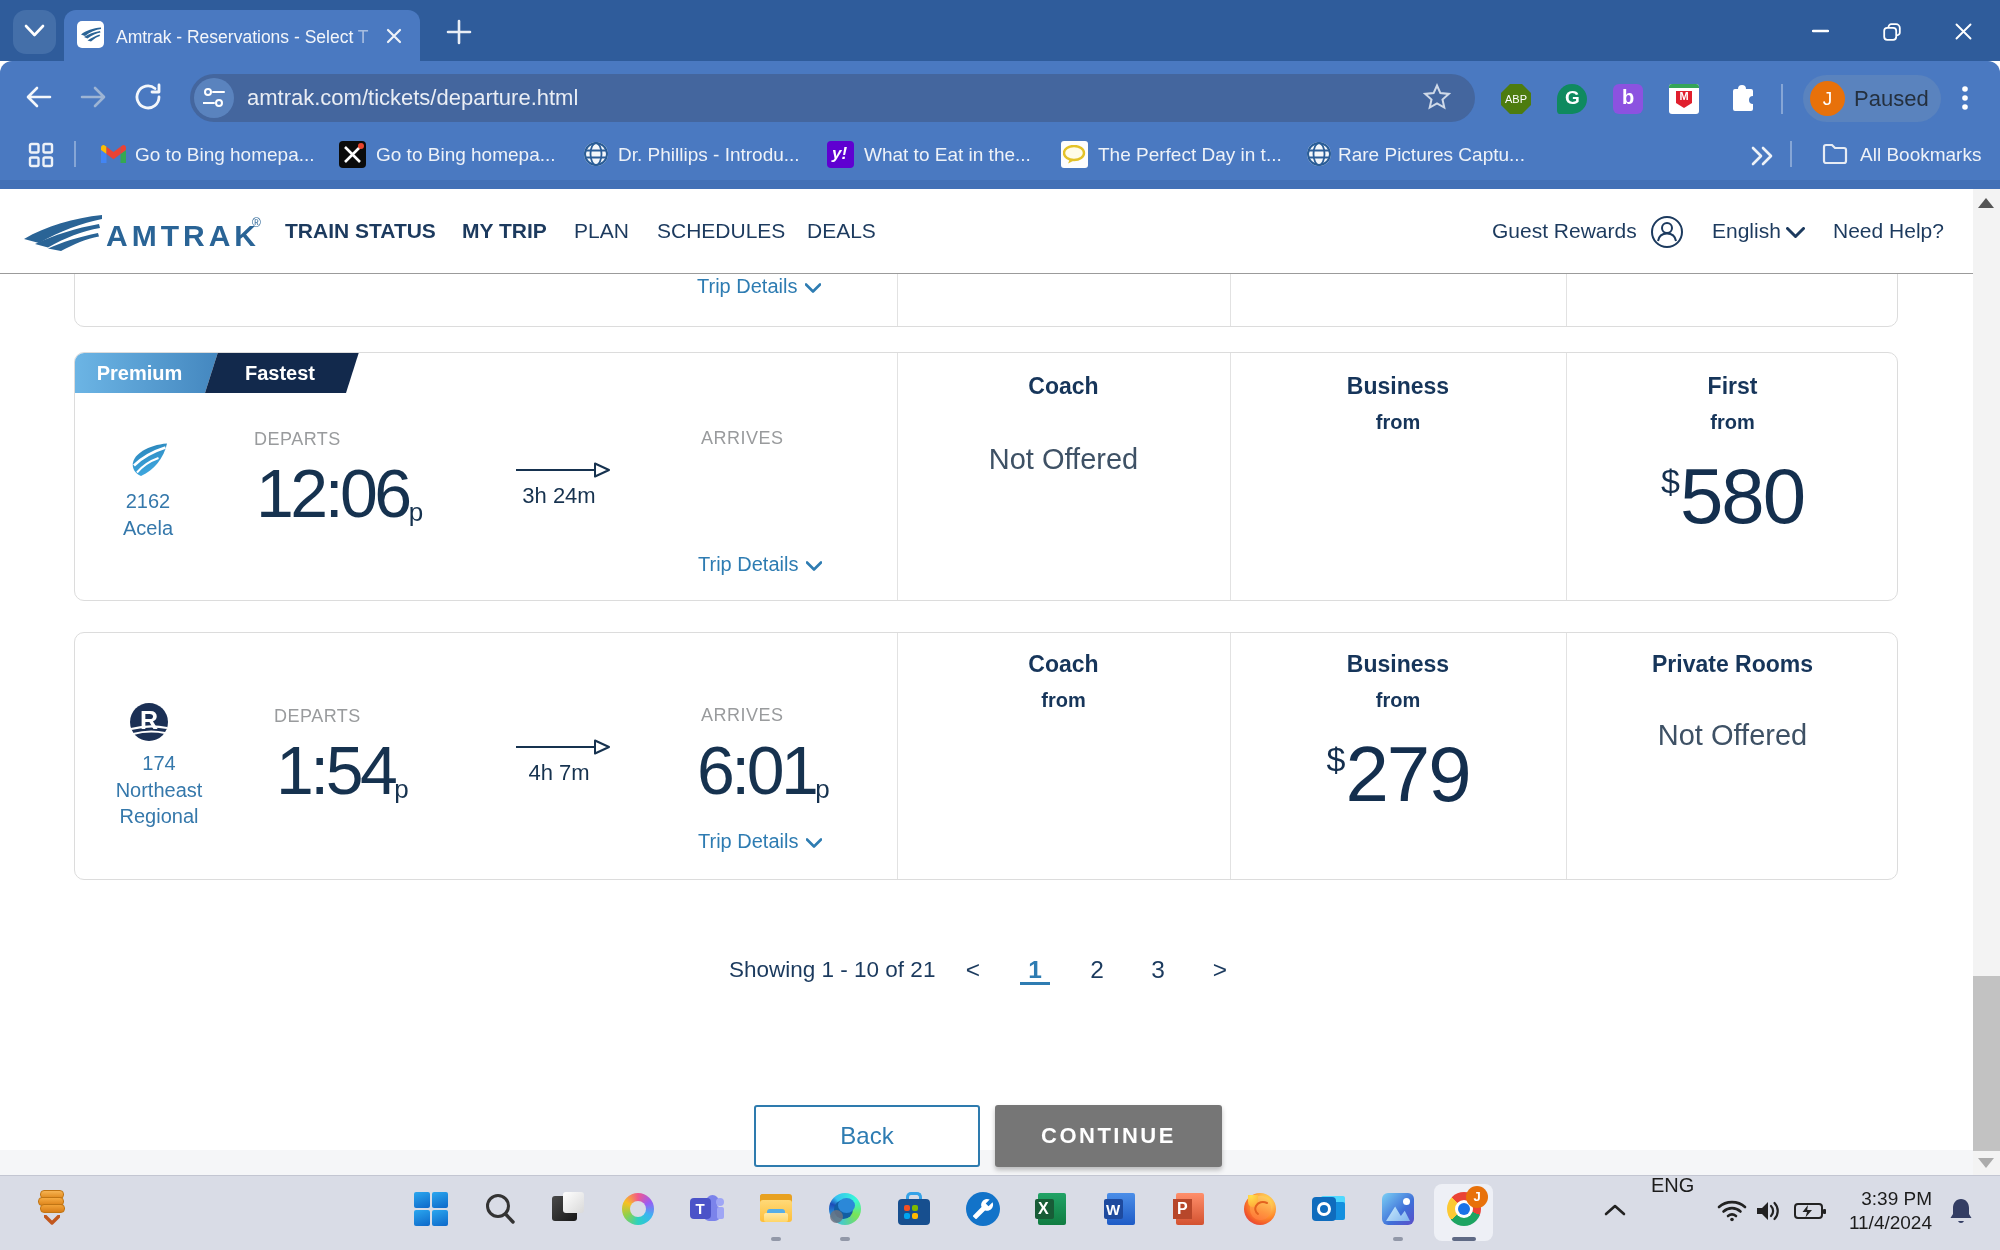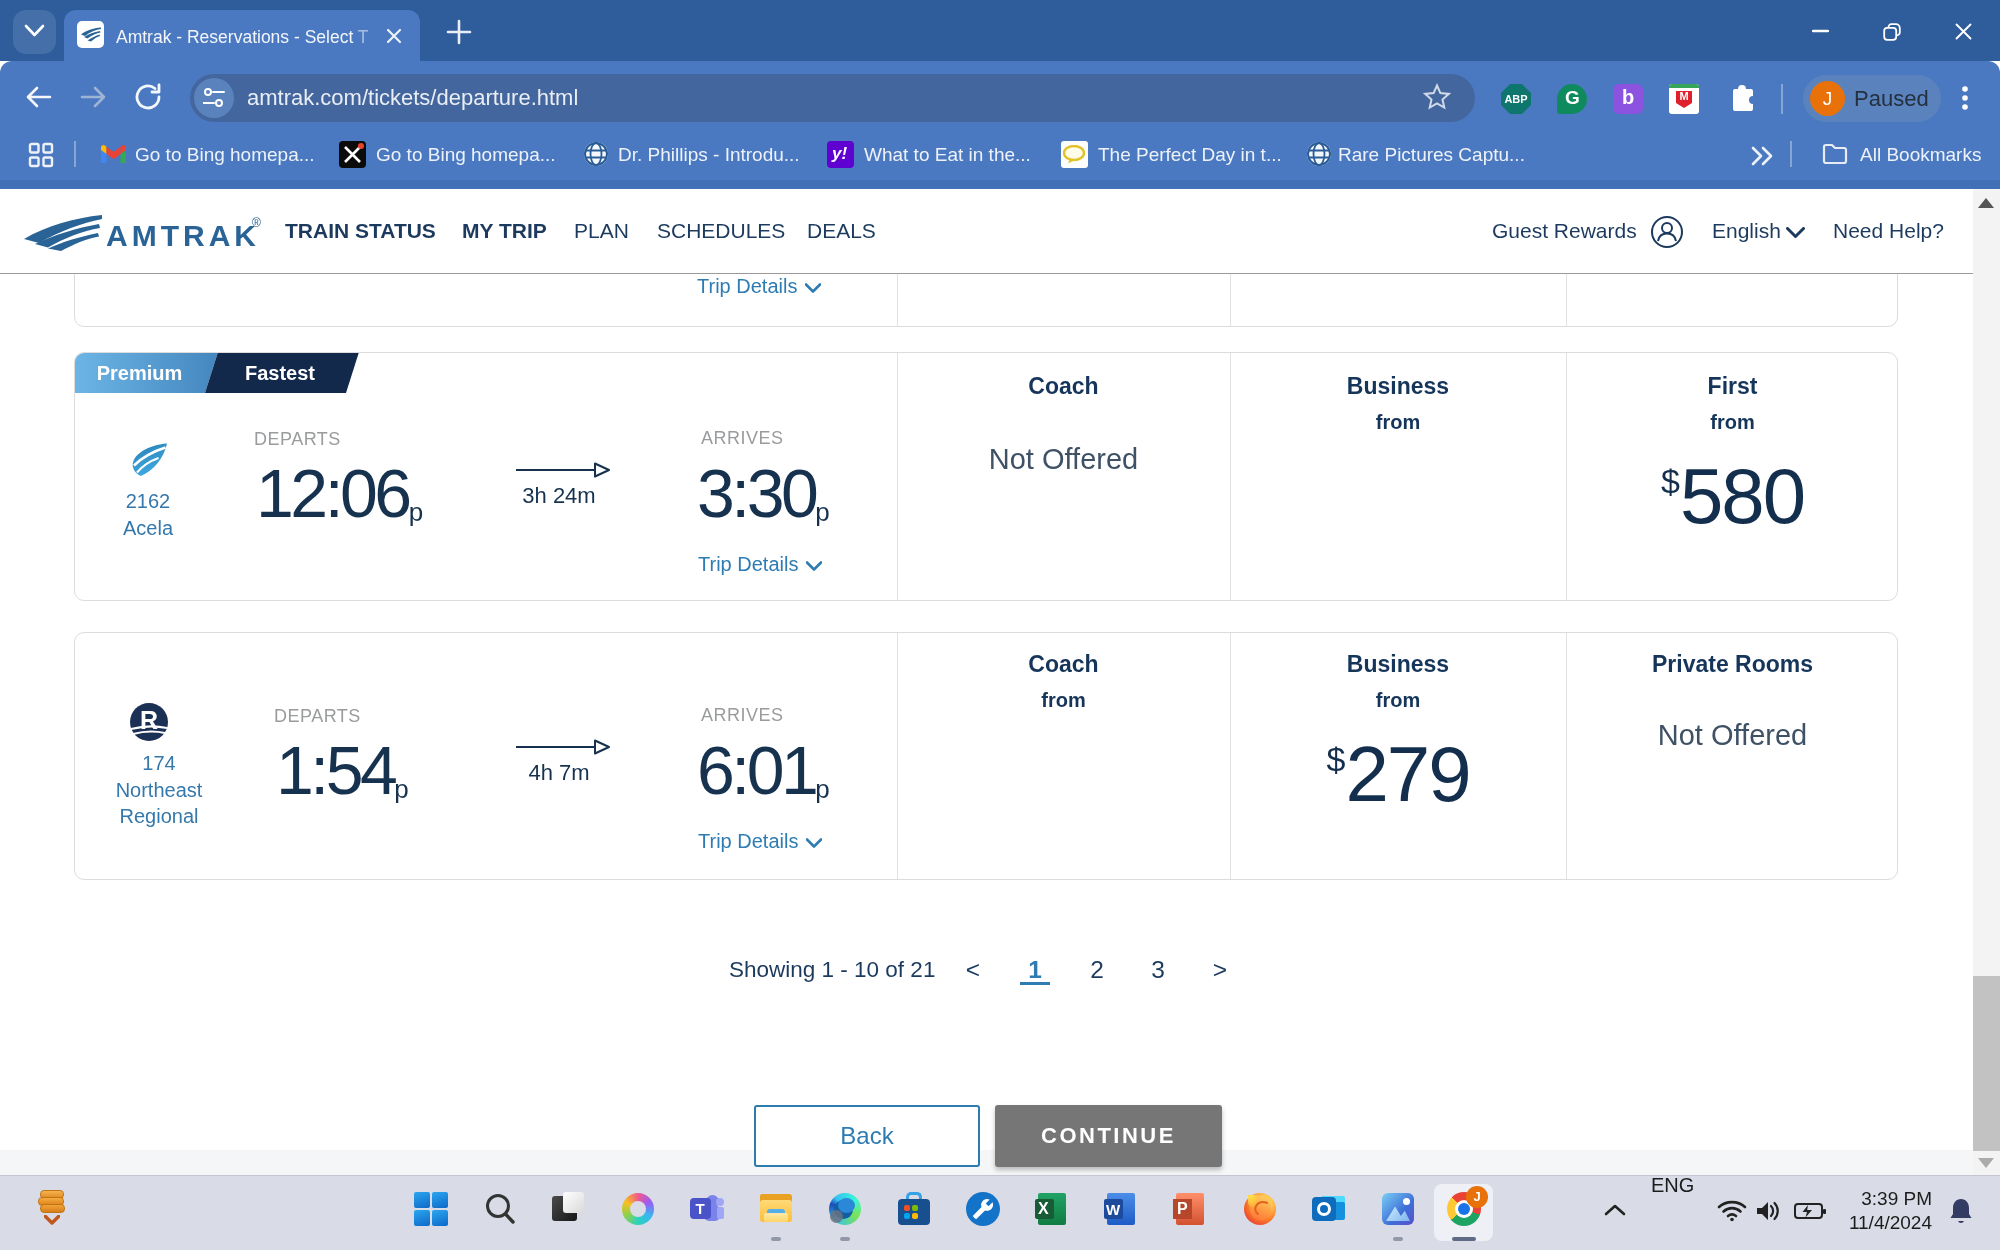--- a/index.html
+++ b/index.html
@@ -117,21 +117,21 @@
       <path d="M10 4 H21" stroke="#fff" stroke-width="2" stroke-linecap="round"></path>
       <circle cx="16" cy="15" r="3" fill="none" stroke="#fff" stroke-width="2"></circle>
       <path d="M0 15 H11" stroke="#fff" stroke-width="2" stroke-linecap="round"></path>
     </svg>
   </div>
   <div class="abs" style="left:247px; top:85px; font-size:22px; color:#e9edf4;">amtrak.com/tickets/departure.html</div>
   <svg class="abs" style="left:1423px; top:83px;" width="28" height="28" viewBox="0 0 28 28">
     <path d="M14 2.5 L17.4 10.1 L25.7 10.9 L19.5 16.5 L21.3 24.6 L14 20.4 L6.7 24.6 L8.5 16.5 L2.3 10.9 L10.6 10.1 Z" fill="none" stroke="#cfd9e8" stroke-width="2"></path>
   </svg>
 
-  <div class="abs" style="left:1501px; top:84px; width:30px; height:30px; background:#0f766e; clip-path:polygon(30% 0,70% 0,100% 30%,100% 70%,70% 100%,30% 100%,0 70%,0 30%); color:#fff; font-size:11px; font-weight:bold; text-align:center; line-height:30px;">ABP</div>
+  <div class="abs" style="left:1501px; top:84px; width:30px; height:30px; background:#4d7c0f; clip-path:polygon(30% 0,70% 0,100% 30%,100% 70%,70% 100%,30% 100%,0 70%,0 30%); color:#fff; font-size:11px; font-weight:normal; text-align:center; line-height:30px;">ABP</div>
   <div class="abs" style="left:1557px; top:84px; width:30px; height:30px; border-radius:50% 50% 50% 12%; background:#0f8a5f;">
     <span style="position:absolute; left:8px; top:3px; color:#fff; font-size:19px; font-weight:bold;">G</span>
   </div>
   <div class="abs" style="left:1613px; top:84px; width:30px; height:30px; border-radius:6px; background:#8C52E0;">
     <span style="position:absolute; left:9px; top:2px; color:#fff; font-size:20px; font-weight:bold;">b</span>
   </div>
   <div class="abs" style="left:1669px; top:84px; width:30px; height:30px; border-radius:3px; background:#fff;">
     <div class="abs" style="left:0; top:0; width:30px; height:4px; background:#35a558; border-radius:3px 3px 0 0;"></div>
     <div class="abs" style="left:7px; top:7px; width:16px; height:17px; background:#e01f2d; clip-path:polygon(0 0,100% 0,100% 70%,50% 100%,0 70%);"></div>
     <span style="position:absolute; left:10.5px; top:6px; color:#fff; font-size:11px; font-weight:bold;">M</span>
@@ -269,21 +269,20 @@
       </svg>
       <div class="abs trainid" style="left:43px; top:135px; width:60px;">2162<br>Acela</div>
       <div class="abs lbl" style="left:179px; top:76px;">DEPARTS</div>
       <div class="abs time" style="left:181px; top:101px;">12:06<span class="timep">p</span></div>
       <svg class="abs arrowline" style="left:441px; top:106px;" viewBox="0 0 96 22">
         <path d="M0 11 H79" stroke="#16324F" stroke-width="2"></path>
         <path d="M79 4.5 L93 11 L79 17.5 Z" fill="none" stroke="#16324F" stroke-width="2" stroke-linejoin="round"></path>
       </svg>
       <div class="abs dur" style="left:424px; top:130px; width:120px;">3h 24m</div>
       <div class="abs lbl" style="left:626px; top:75px;">ARRIVES</div>
-      <div class="abs time" style="left:622px; top:101px;">3:30<span class="timep">p</span></div>
       <div class="abs link" style="left:623px; top:200px;">Trip Details<svg class="chev" viewBox="0 0 16 10">
           <path d="M1 1.5 L8 8.5 L15 1.5" stroke="#2E7CB2" stroke-width="2.6" fill="none" stroke-linecap="round" stroke-linejoin="round"></path>
         </svg></div>
       <div class="abs coltitle" style="left:822px; top:20px; width:333px;">Coach</div>
       <div class="abs notoff" style="left:822px; top:90px; width:333px;">Not Offered</div>
       <div class="abs coltitle" style="left:1155px; top:20px; width:336px;">Business</div>
       <div class="abs from" style="left:1155px; top:58px; width:336px;">from</div>
       <div class="abs coltitle" style="left:1491px; top:20px; width:333px;">First</div>
       <div class="abs from" style="left:1491px; top:58px; width:333px;">from</div>
       <div class="abs price" style="left:1491px; top:98px; width:333px;"><span class="d">$</span><span class="n">580</span></div>

